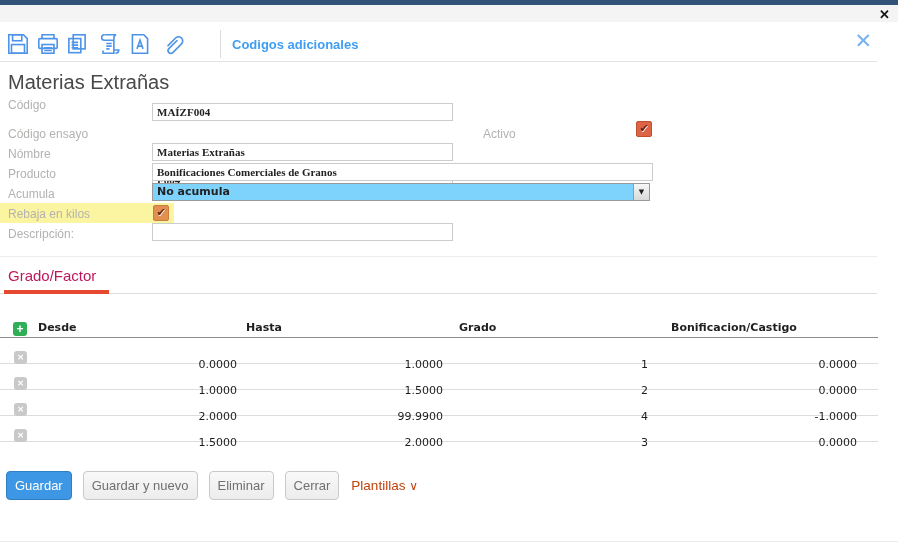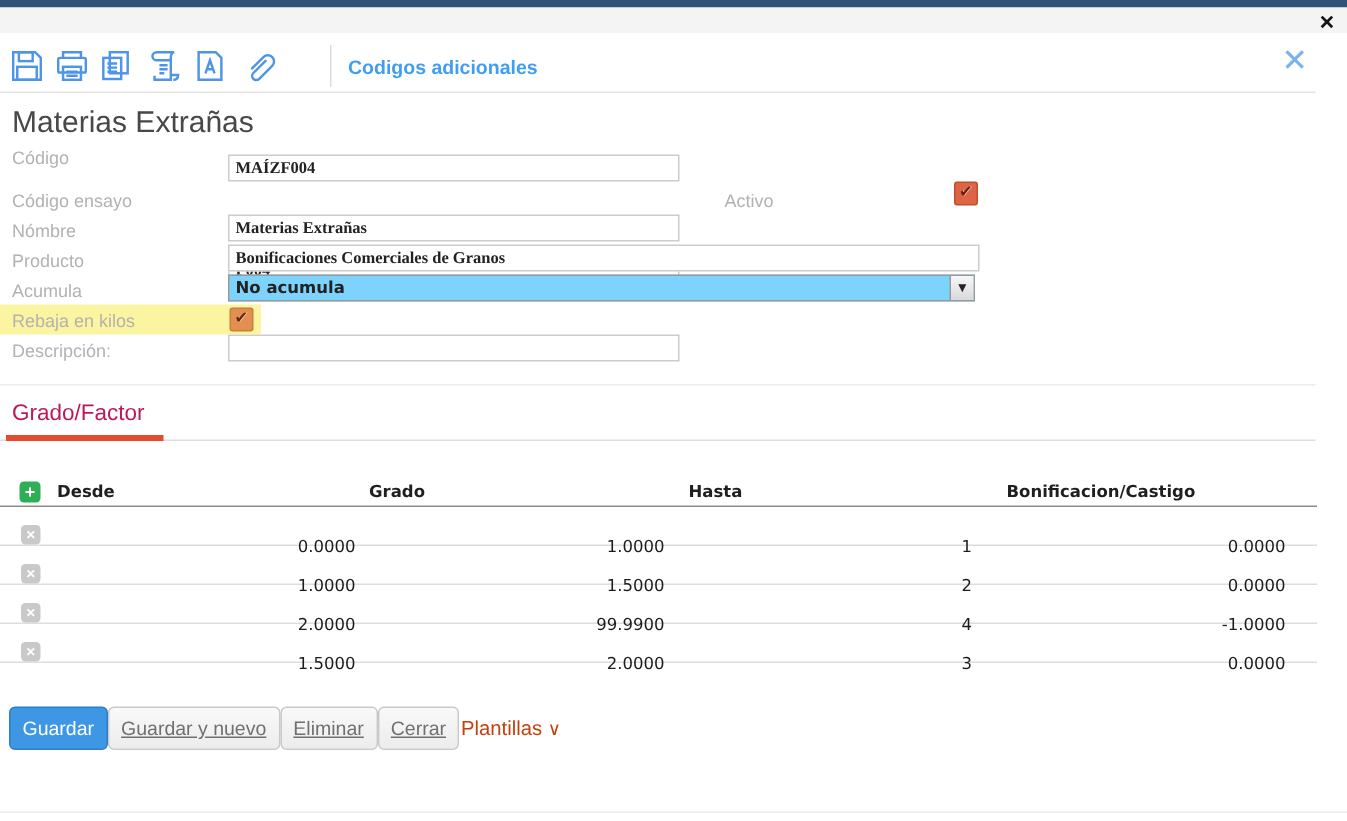--- a/index.html
+++ b/index.html
@@ -52,24 +52,24 @@
   .gh.gc1 { padding-left:0; }
   .gv { font-family:"DejaVu Sans", sans-serif; font-size:11px; color:#1c1c1c; text-align:right;margin-top:20px; }
   .gv.gc1 { padding-right:5px; } .gv.gc2 { padding-right:12px; }
   .gv.gc3 { padding-right:19px; } .gv.gc4 { padding-right:21px; }
   .add-btn { display:inline-block; margin-left:13px; width:14px; height:14px; background:#2eae55; border-radius:3px;
              color:#fff; font-size:12px; font-weight:bold; line-height:14px; text-align:center; cursor:pointer; }
   .del-btn { display:inline-block; margin-left:14px; width:13px; height:13px; background:#c9c9c9; border-radius:3px;
              color:#fff; font-size:8px; font-weight:bold; line-height:13px; text-align:center; cursor:pointer; }
 
   
-  .footer { position:absolute; left:6px; top:471px; display:flex; align-items:center; }
+  .footer { position:absolute; left:6px; top:471px; display:flex; align-items:center; gap:11px; }
   .btn { font-family:"Liberation Sans", sans-serif; font-size:13px; padding:6px 8px; border-radius:4px; cursor:pointer; }
   .btn-primary { background:#3e97e4; border:1px solid #2e7fc4; color:#ffffff; }
-  .btn-plain { background:linear-gradient(#f9f9f9,#ececec); border:1px solid #c9c9c9; color:#707070;text-decoration:underline; }
+  .btn-plain { background:linear-gradient(#f9f9f9,#ececec); border:1px solid #c9c9c9; color:#707070; }
   .plantillas { color:#c2410c; font-size:13.5px; margin-left:1px; cursor:pointer; }
   .plantillas .chev { font-size:12px; }
 
   .bottom-line { position:absolute; left:0; top:541px; width:898px; height:1px; background:#ebebeb; }
 </style>
 </head>
 <body>
 
 <div class="screen">
 
@@ -155,22 +155,22 @@
 
   <div class="form-sep"></div>
   <span class="tab-title">Grado/Factor</span>
   <div class="section-line"></div>
   <div class="tab-underline"></div>
 
   <div class="gtable">
     <div class="g-head">
       <div class="g-cell gc0"><span class="add-btn">+</span></div>
       <div class="gh gc1">Desde</div>
+      <div class="gh gc2">Hasta</div>
       <div class="gh gc3">Grado</div>
-      <div class="gh gc2">Hasta</div>
       <div class="gh gc4">Bonificacion/Castigo</div>
     </div>
 
     <div class="g-row">
       <div class="g-cell gc0"><span class="del-btn">✕</span></div>
       <div class="gv gc1">0.0000</div>
       <div class="gv gc2">1.0000</div>
       <div class="gv gc3">1</div>
       <div class="gv gc4">0.0000</div>
     </div>

